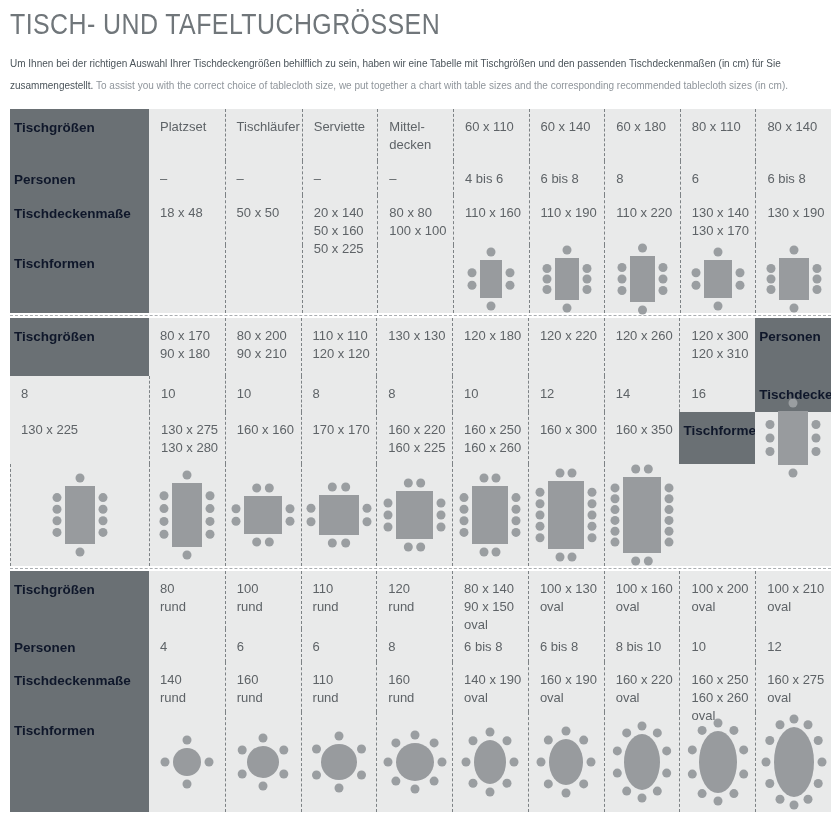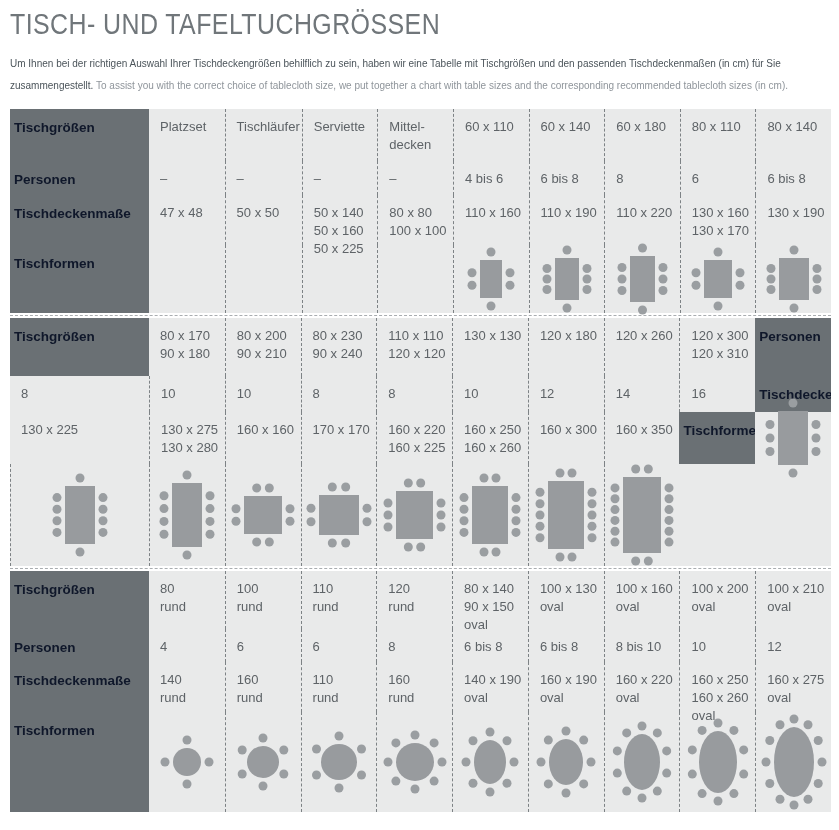--- a/index.html
+++ b/index.html
@@ -86,45 +86,45 @@
         <div class="cell sep">–</div>
         <div class="cell sep">–</div>
         <div class="cell sep">–</div>
         <div class="cell sep">4 bis 6</div>
         <div class="cell sep">6 bis 8</div>
         <div class="cell sep">8</div>
         <div class="cell sep">6</div>
         <div class="cell sep">6 bis 8</div>
         <div class="lab">Tischdeckenmaße</div>
         <div class="cell">
-          <div>47 x 48</div>
+          <div>18 x 48</div>
         </div>
         <div class="cell sep">
           <div>50 x 50</div>
         </div>
         <div class="cell sep">
-          <div>50 x 140</div>
+          <div>20 x 140</div>
           <div>50 x 160</div>
           <div>50 x 225</div>
         </div>
         <div class="cell sep">
           <div>80 x 80</div>
           <div>100 x 100</div>
         </div>
         <div class="cell sep">
           <div>110 x 160</div>
         </div>
         <div class="cell sep">
           <div>110 x 190</div>
         </div>
         <div class="cell sep">
           <div>110 x 220</div>
         </div>
         <div class="cell sep">
-          <div>130 x 160</div>
+          <div>130 x 140</div>
           <div>130 x 170</div>
         </div>
         <div class="cell sep">
           <div>130 x 190</div>
         </div>
         <div class="lab">Tischformen</div>
         <div class="cell shape-cell"></div>
         <div class="cell sep shape-cell"></div>
         <div class="cell sep shape-cell"></div>
         <div class="cell sep shape-cell"></div>
@@ -195,32 +195,31 @@
         <div class="lab">Tischgrößen</div>
         <div class="cell">
           <div>80 x 170</div>
           <div>90 x 180</div>
         </div>
         <div class="cell sep">
           <div>80 x 200</div>
           <div>90 x 210</div>
         </div>
         <div class="cell sep">
-          <div>80 x 230</div>
-          <div>90 x 240</div>
-        </div>
-        <div class="cell sep">
           <div>110 x 110</div>
           <div>120 x 120</div>
         </div>
         <div class="cell sep">
           <div>130 x 130</div>
         </div>
         <div class="cell sep">
           <div>120 x 180</div>
+        </div>
+        <div class="cell sep">
+          <div>120 x 220</div>
         </div>
         <div class="cell sep">
           <div>120 x 260</div>
         </div>
         <div class="cell sep">
           <div>120 x 300</div>
           <div>120 x 310</div>
         </div>
         <div class="lab">Personen</div>
         <div class="cell">8</div>

